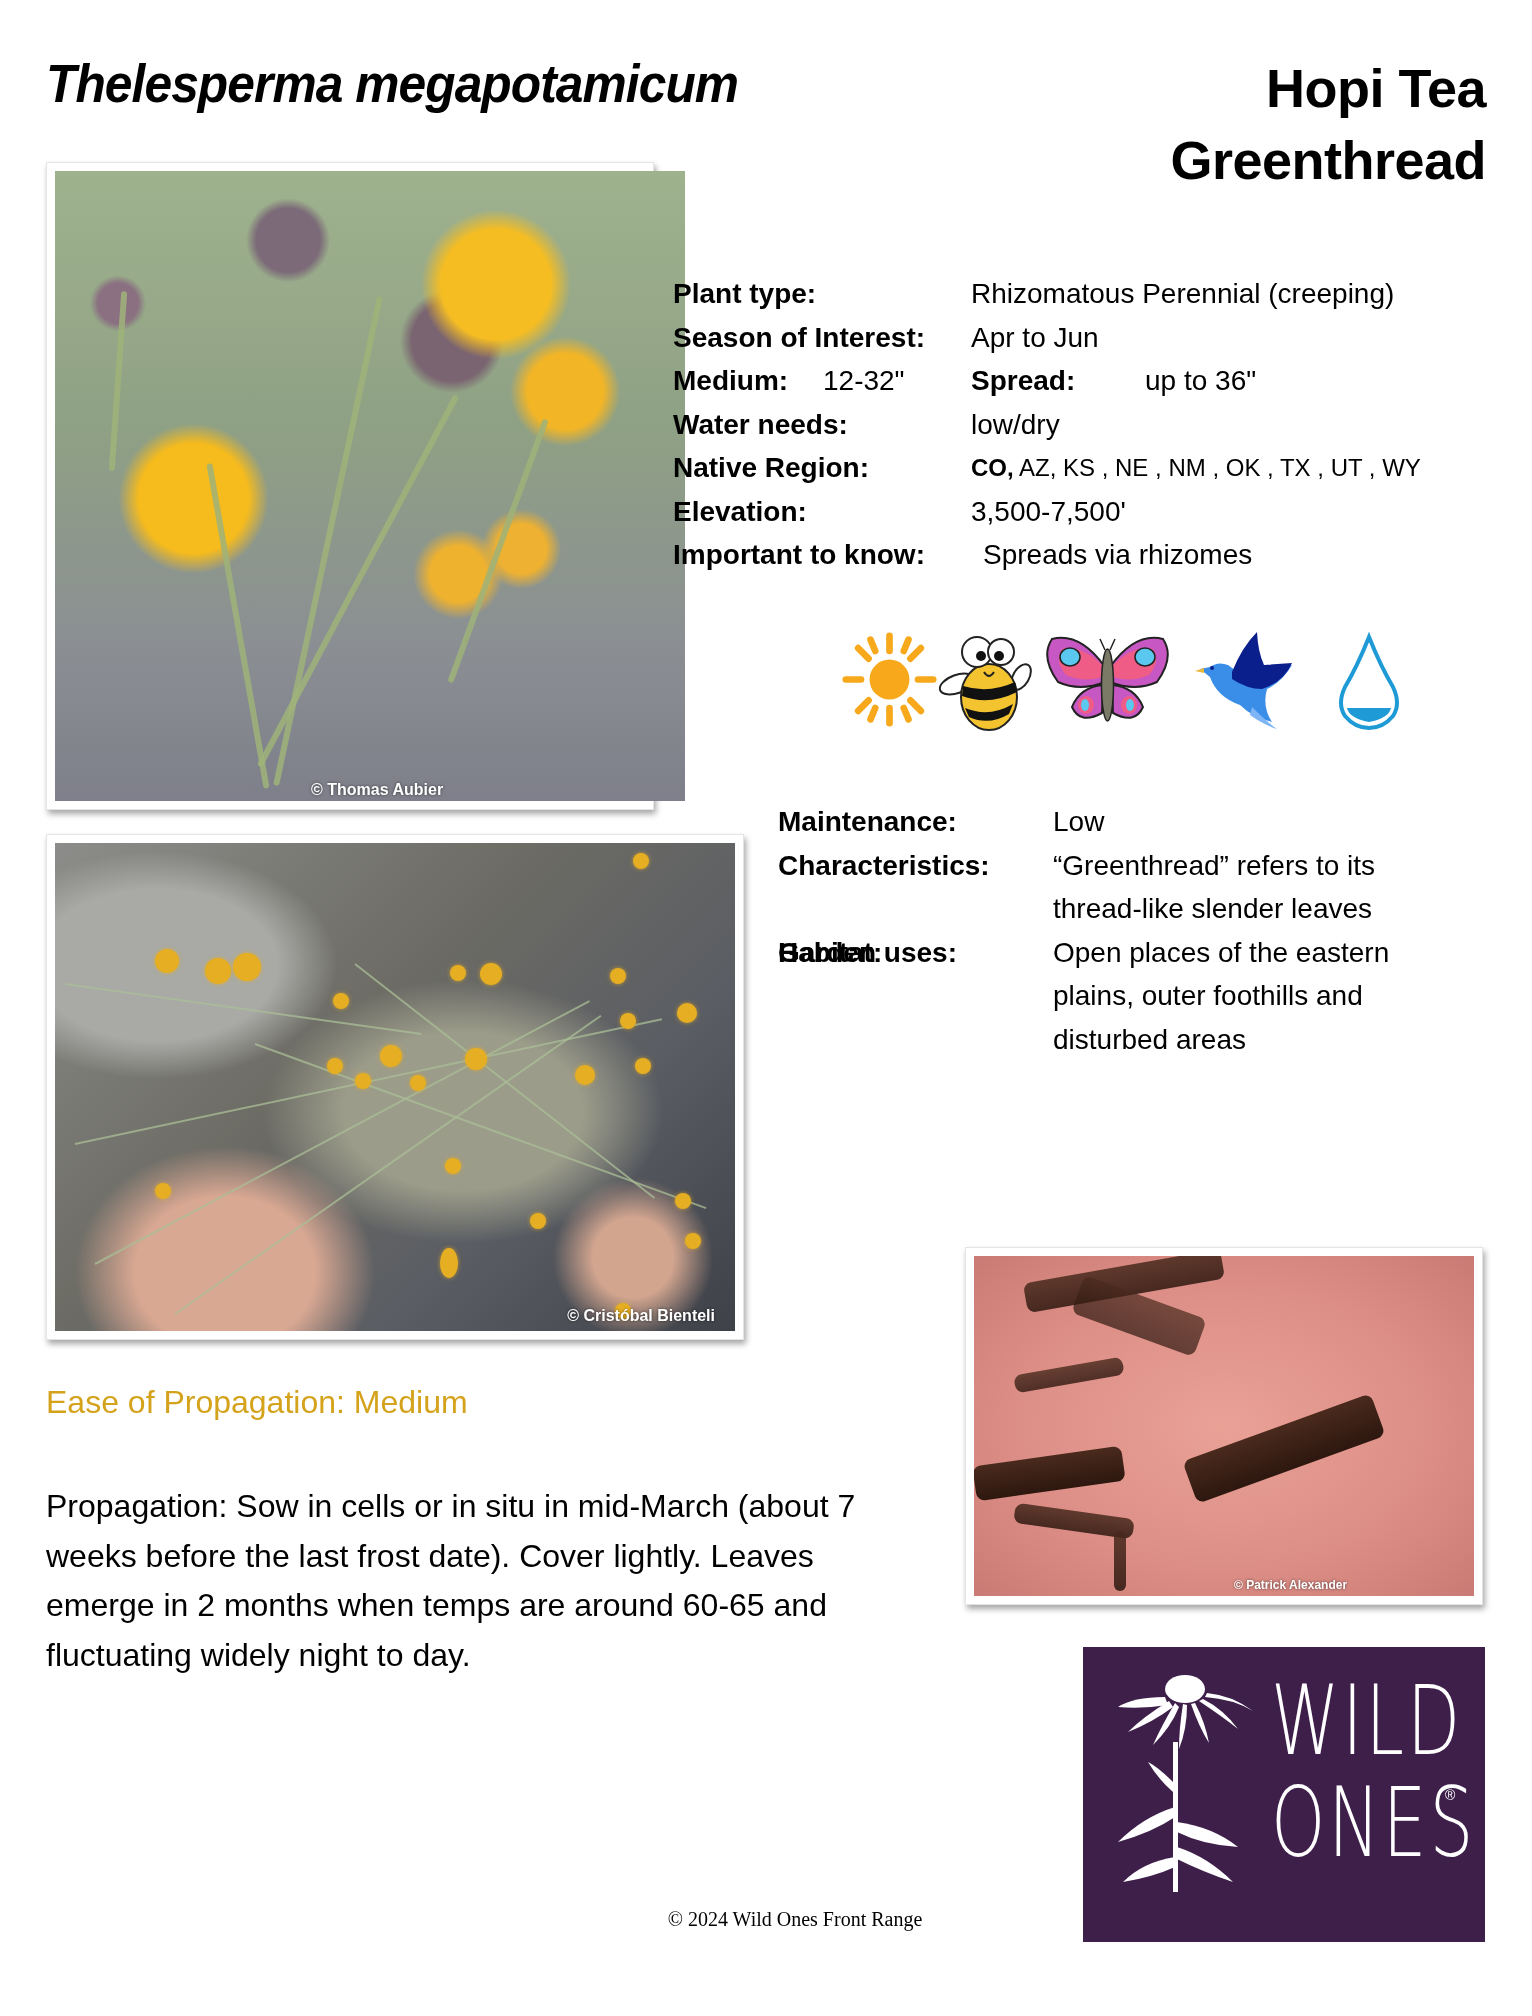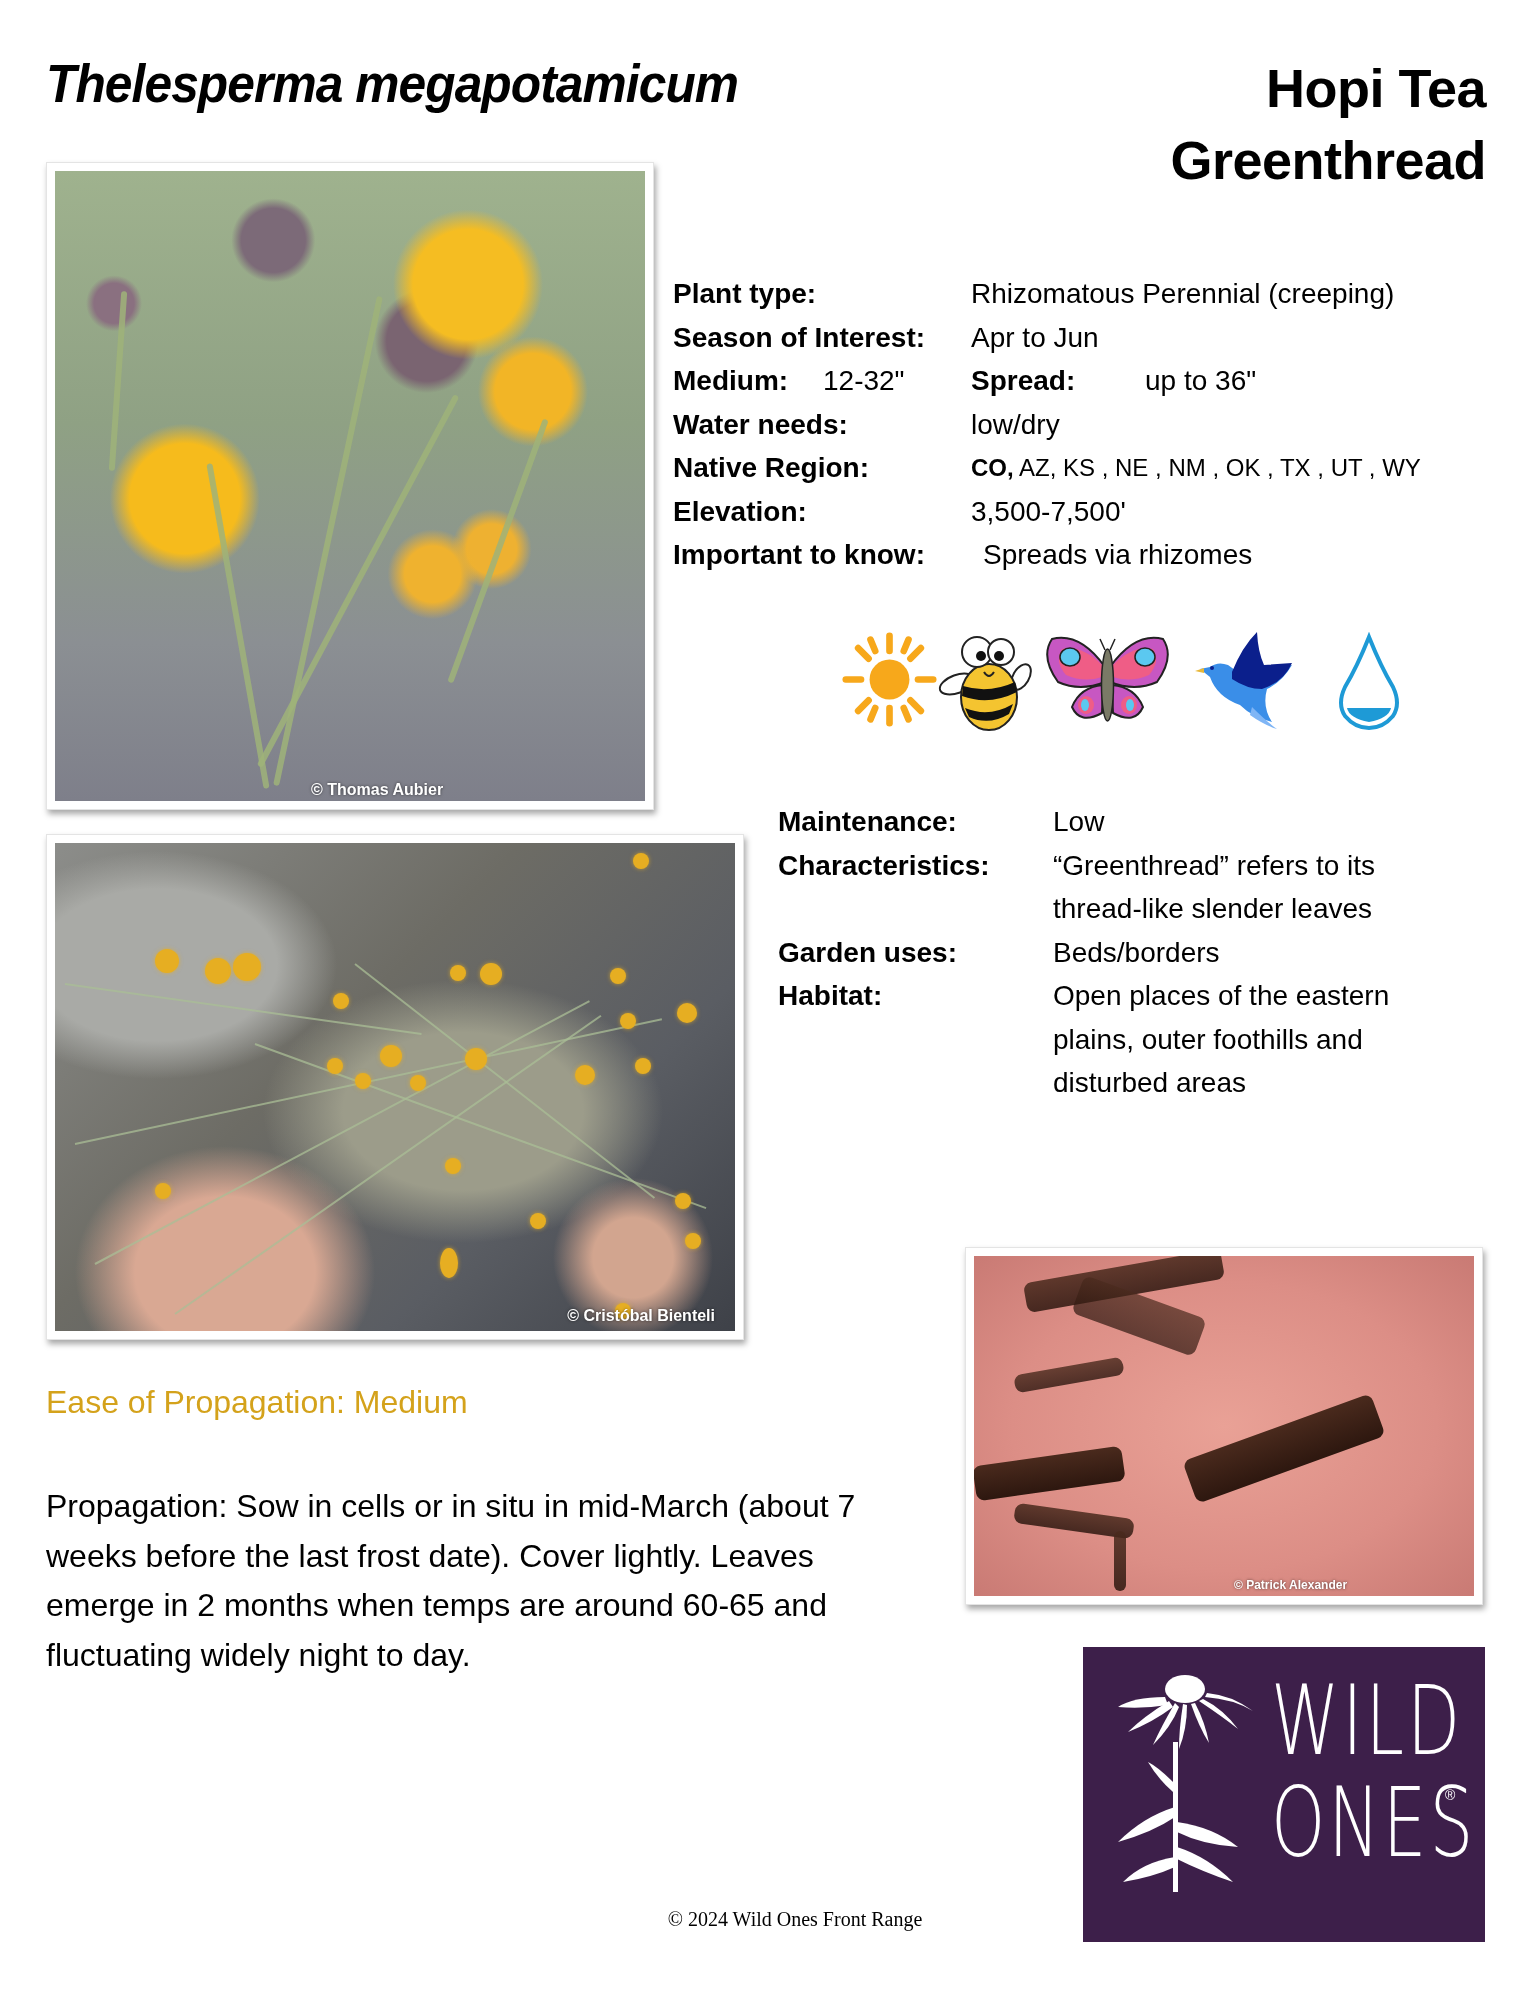--- a/index.html
+++ b/index.html
@@ -36,20 +36,21 @@
       background:
         radial-gradient(circle at 22% 52%, #f6bb1c 0 55px, rgba(246,187,28,0) 75px),
         radial-gradient(circle at 70% 18%, #f5bd22 0 55px, rgba(245,189,34,0) 75px),
         radial-gradient(circle at 81% 35%, #f2b526 0 38px, rgba(242,181,38,0) 55px),
         radial-gradient(circle at 64% 64%, #efb22f 0 28px, rgba(239,178,47,0) 45px),
         radial-gradient(circle at 74% 60%, #eeb131 0 25px, rgba(238,177,49,0) 40px),
         radial-gradient(circle at 37% 11%, #7c6a78 0 32px, rgba(124,106,120,0) 42px),
         radial-gradient(circle at 63% 27%, #7a6471 0 40px, rgba(122,100,113,0) 52px),
         radial-gradient(circle at 10% 21%, #8a7080 0 20px, rgba(138,112,128,0) 28px),
         linear-gradient(180deg, #9fb28e 0%, #8fa184 40%, #8b8f93 75%, #7e7f8a 100%);
+      padding-left: 40px;
     }
     .img1 .stem { position: absolute; width: 6px; background: #9fb379; border-radius: 3px; opacity: 0.85; }
 
     
     .img2 {
       background:
         radial-gradient(circle at 85% 85%, #d2a58f 0 40px, rgba(210,165,143,0) 80px),
         radial-gradient(ellipse at 25% 88%, #d9a893 0 90px, rgba(217,168,147,0) 150px),
         radial-gradient(ellipse at 15% 25%, #a9aaa6 0 120px, rgba(169,170,166,0) 180px),
         radial-gradient(ellipse at 60% 55%, #9c9c8a 0 120px, rgba(156,156,138,0) 200px),
@@ -262,21 +263,20 @@
   <div class="row2">
     <span class="lbl2">Maintenance:</span>
     <div class="val2">Low</div>
   </div>
   <div class="row2">
     <span class="lbl2">Characteristics:</span>
     <div class="val2" style="width:400px;">“Greenthread” refers to its thread-like slender leaves</div>
   </div>
   <div class="row2">
     <span class="lbl2">Garden uses:</span>
-    <div class="val2">Beds/borders</div>
   </div>
   <div class="row2">
     <span class="lbl2">Habitat:</span>
     <div class="val2" style="width:395px;">Open places of the eastern plains, outer foothills and disturbed areas</div>
   </div>
 </div>
 
 <div class="photo" style="left:965px; top:1247px; width:500px; height:340px;">
   <div class="img img3">
     <div class="seed" style="left:50px; top:10px; width:200px; height:30px; transform:rotate(-10deg); opacity:0.85;"></div>

